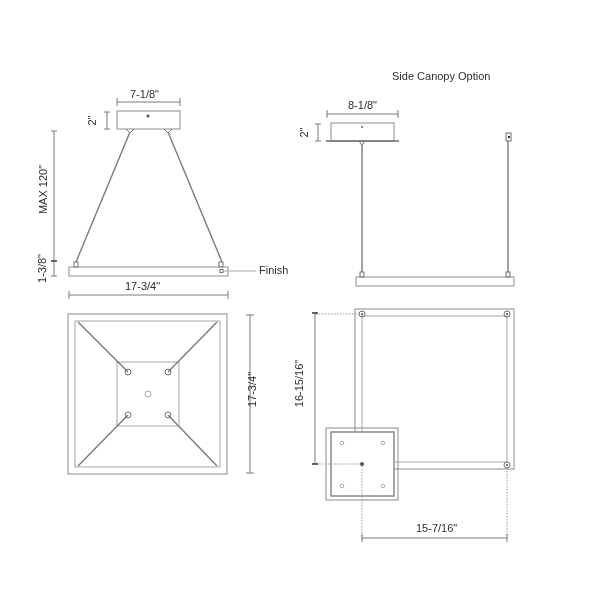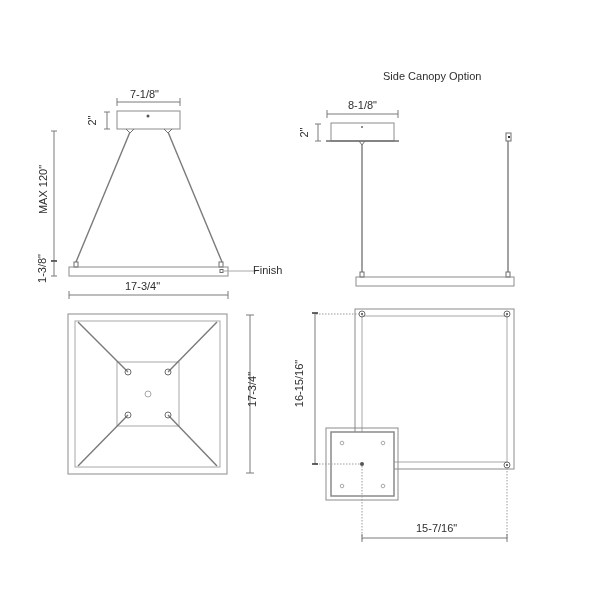--- a/index.html
+++ b/index.html
@@ -150,24 +150,24 @@
         <line class="dim" x1="362" y1="534" x2="362" y2="542"></line>
         <line class="dim" x1="507" y1="534" x2="507" y2="542"></line>
       </g>
     </g>
   </svg>
 
   <span class="lbl" style="left:130px; top:89px;">7-1/8"</span>
   <span class="lbl vert" style="left:87px; top:115px;">2"</span>
   <span class="lbl vert" style="left:19px; top:184px;">MAX 120"</span>
   <span class="lbl vert" style="left:28px; top:263px;">1-3/8"</span>
-  <span class="lbl" style="left:253px; top:265px;">Finish</span>
+  <span class="lbl" style="left:259px; top:265px;">Finish</span>
   <span class="lbl" style="left:125px; top:281px;">17-3/4"</span>
 
-  <span class="lbl" style="left:383px; top:71px;">Side Canopy Option</span>
+  <span class="lbl" style="left:392px; top:71px;">Side Canopy Option</span>
   <span class="lbl" style="left:348px; top:100px;">8-1/8"</span>
   <span class="lbl vert" style="left:299px; top:127px;">2"</span>
 
   <span class="lbl vert" style="left:235px; top:384px;">17-3/4"</span>
 
   <span class="lbl vert" style="left:276px; top:378px;">16-15/16"</span>
   <span class="lbl" style="left:416px; top:523px;">15-7/16"</span>
 
 </div>
 

